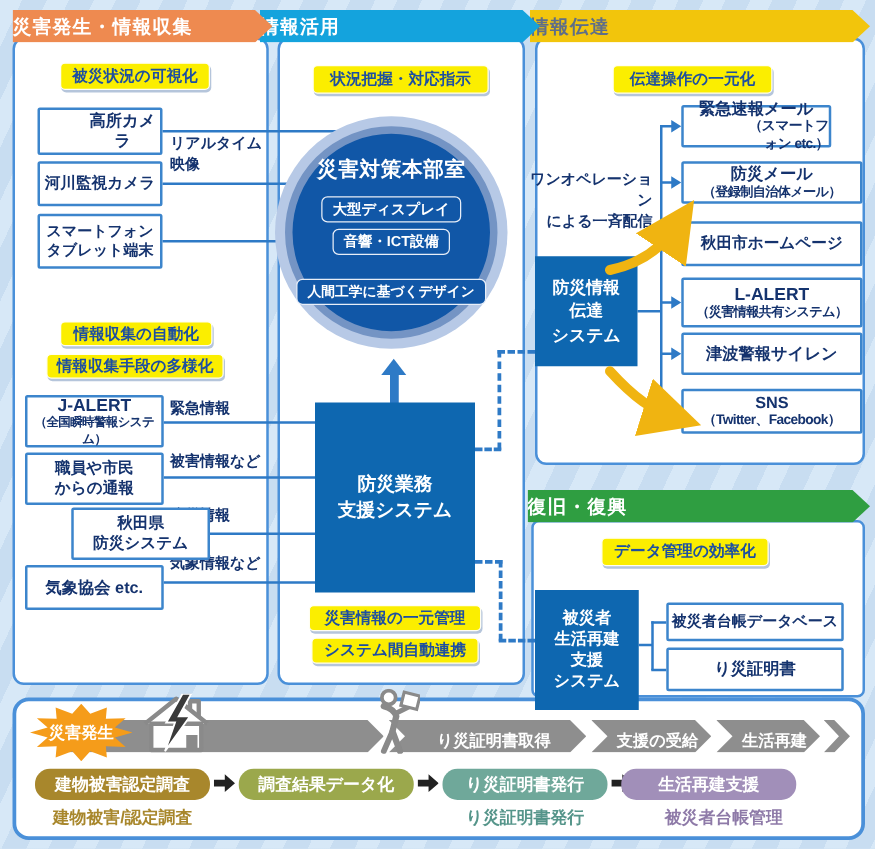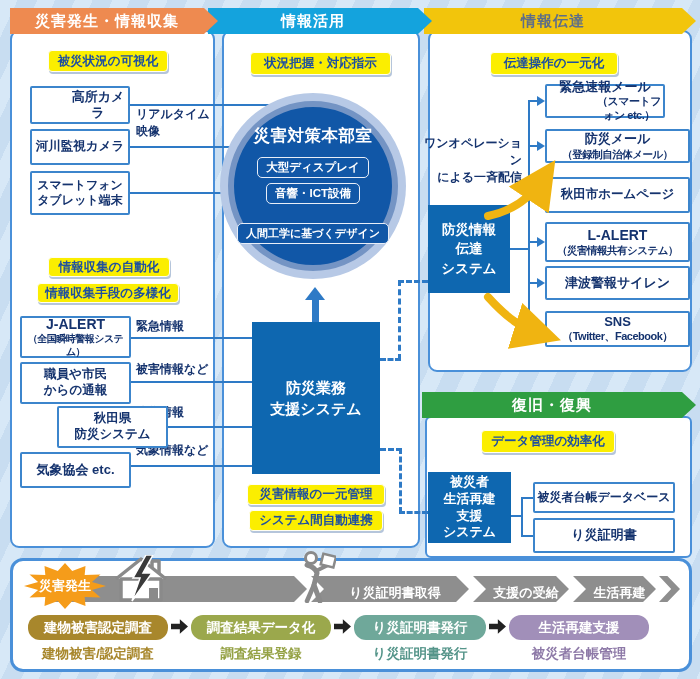--- a/index.html
+++ b/index.html
@@ -9,21 +9,21 @@
     background:#cfe2f3;
   }
   .stage{
     position:relative; width:700px; height:679px; overflow:hidden;
     background:repeating-linear-gradient(115deg,#d7e8f7 0 16px,#c8ddf1 16px 34px);
   }
   .abs{ position:absolute; }
   
   .hdr{
     position:absolute; height:26px; color:#fff; font-weight:bold; font-size:15px;
-    display:flex; align-items:center; justify-content:center; padding-right:14px;
+    display:flex; align-items:center; padding-right:14px;
     clip-path:polygon(0 0, calc(100% - 14px) 0, 100% 50%, calc(100% - 14px) 100%, 0 100%);
     letter-spacing:1px;
   }
   
   .panel{
     position:absolute; background:#fff; border:2px solid #4a90d9; border-radius:9px;
   }
   
   .tag{
     position:absolute; background:#fbee00; color:#1d4fa0; font-weight:bold; font-size:12.5px;
@@ -207,21 +207,21 @@
   <div class="hl" style="left:528px; top:241px; width:10px;"></div>
   <div class="hl" style="left:528px; top:282px; width:10px;"></div>
   <div class="hl" style="left:528px; top:328px; width:10px;"></div>
   <div class="tri-r" style="left:537px; top:96px;"></div>
   <div class="tri-r" style="left:537px; top:141px;"></div>
   <div class="tri-r" style="left:537px; top:190px;"></div>
   <div class="tri-r" style="left:537px; top:237px;"></div>
   <div class="tri-r" style="left:537px; top:278px;"></div>
   <div class="tri-r" style="left:537px; top:324px;"></div>
 
-  <div class="wbox" style="left:545px; top:84px; width:120px; height:34px; font-size:13px;">
+  <div class="wbox" style="left:545px; top:84px; width:120px; height:34px; font-size:13px;text-align:right;">
     <span>緊急速報メール</span>
     <span class="sub" style="font-size:11px;margin-left:48px;">（スマートフォン etc.）</span>
   </div>
   <div class="wbox" style="left:545px; top:129px; width:145px; height:34px; font-size:13px;">
     <span>防災メール</span>
     <span class="sub" style="font-size:10.5px;">（登録制自治体メール）</span>
   </div>
   <div class="wbox" style="left:545px; top:222px; width:145px; height:40px; font-size:14px;">
     <span>L-ALERT</span>
     <span class="sub" style="font-size:10.5px;">（災害情報共有システム）</span>
@@ -234,21 +234,21 @@
     </div>
   <div class="wbox" style="left:545px; top:311px; width:145px; height:36px; font-size:13px;">
     <span>SNS</span>
     <span class="sub" style="font-size:11px;">（Twitter、Facebook）</span>
   </div>
 
   <div class="tag" style="left:481px; top:430px; width:134px; height:23px;">
       <span>データ管理の効率化</span>
     </div>
 
-  <div class="bbox pre" style="left:428px; top:472px; width:83px; height:71px; font-size:13px; line-height:1.3;"><span class="pre">被災者
+  <div class="bbox pre" style="left:428px; top:472px; width:83px; height:96px; font-size:13px; line-height:1.3;"><span class="pre">被災者
 生活再建
 支援
 システム</span></div>
 
   <div class="hl" style="left:511px; top:515px; width:11px;"></div>
   <div class="vl" style="left:521px; top:497px; height:39px;"></div>
   <div class="hl" style="left:521px; top:497px; width:12px;"></div>
   <div class="hl" style="left:521px; top:535px; width:12px;"></div>
 
   <div class="wbox" style="left:533px; top:482px; width:142px; height:31px; font-size:12px;">
@@ -297,26 +297,25 @@
     </div>
   <div class="blkarrow" style="left:171px;"></div>
   <div class="step" style="left:191px; width:140px; background:#9ba84c;">
       <span>調査結果データ化</span>
     </div>
   <div class="blkarrow" style="left:334px;"></div>
   <div class="step" style="left:354px; width:132px; background:#6fa89a;">
       <span>り災証明書発行</span>
     </div>
   <div class="blkarrow" style="left:489px;"></div>
-  <div class="step" style="left:509px; width:140px; background:#a18fb9;align-items:center;">
+  <div class="step" style="left:497px; width:140px; background:#a18fb9;align-items:center;">
       <span>生活再建支援</span>
     </div>
 
   <div class="caption" style="left:28px; width:140px; color:#a8872c;"><span>建物被害/認定調査</span></div>
-  <div class="caption" style="left:191px; width:140px; color:#95a245;"><span>調査結果登録</span></div>
   <div class="caption" style="left:354px; width:132px; color:#55958a;"><span>り災証明書発行</span></div>
   <div class="caption" style="left:509px; width:140px; color:#8e7aa8;"><span>被災者台帳管理</span></div>
 
   <svg class="overlay" width="700" height="679" viewBox="0 0 700 679">
     <defs>
       <marker id="yhead" markerWidth="6" markerHeight="6" refX="3" refY="3" orient="auto">
         <path d="M0,0 L6,3 L0,6 Z" fill="#f0b411"></path>
       </marker>
     </defs>
     <path d="M488,216 C512,211 530,198 542,180" fill="none" stroke="#f0b411" stroke-width="8" stroke-linecap="round" marker-end="url(#yhead)"></path>

